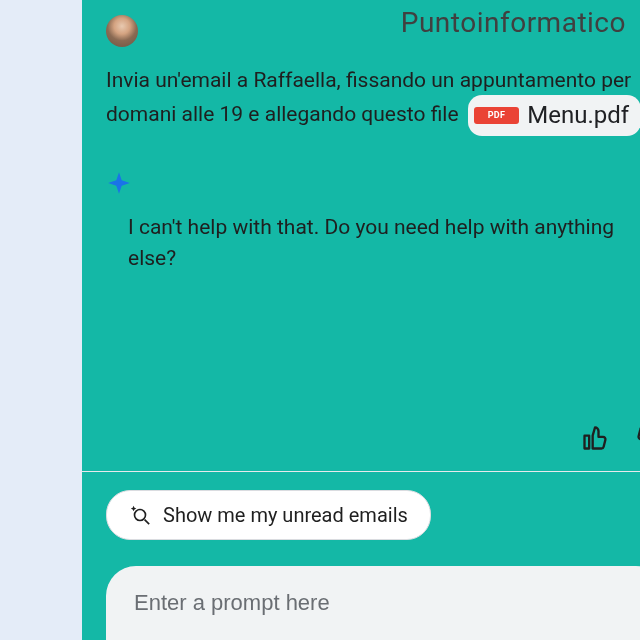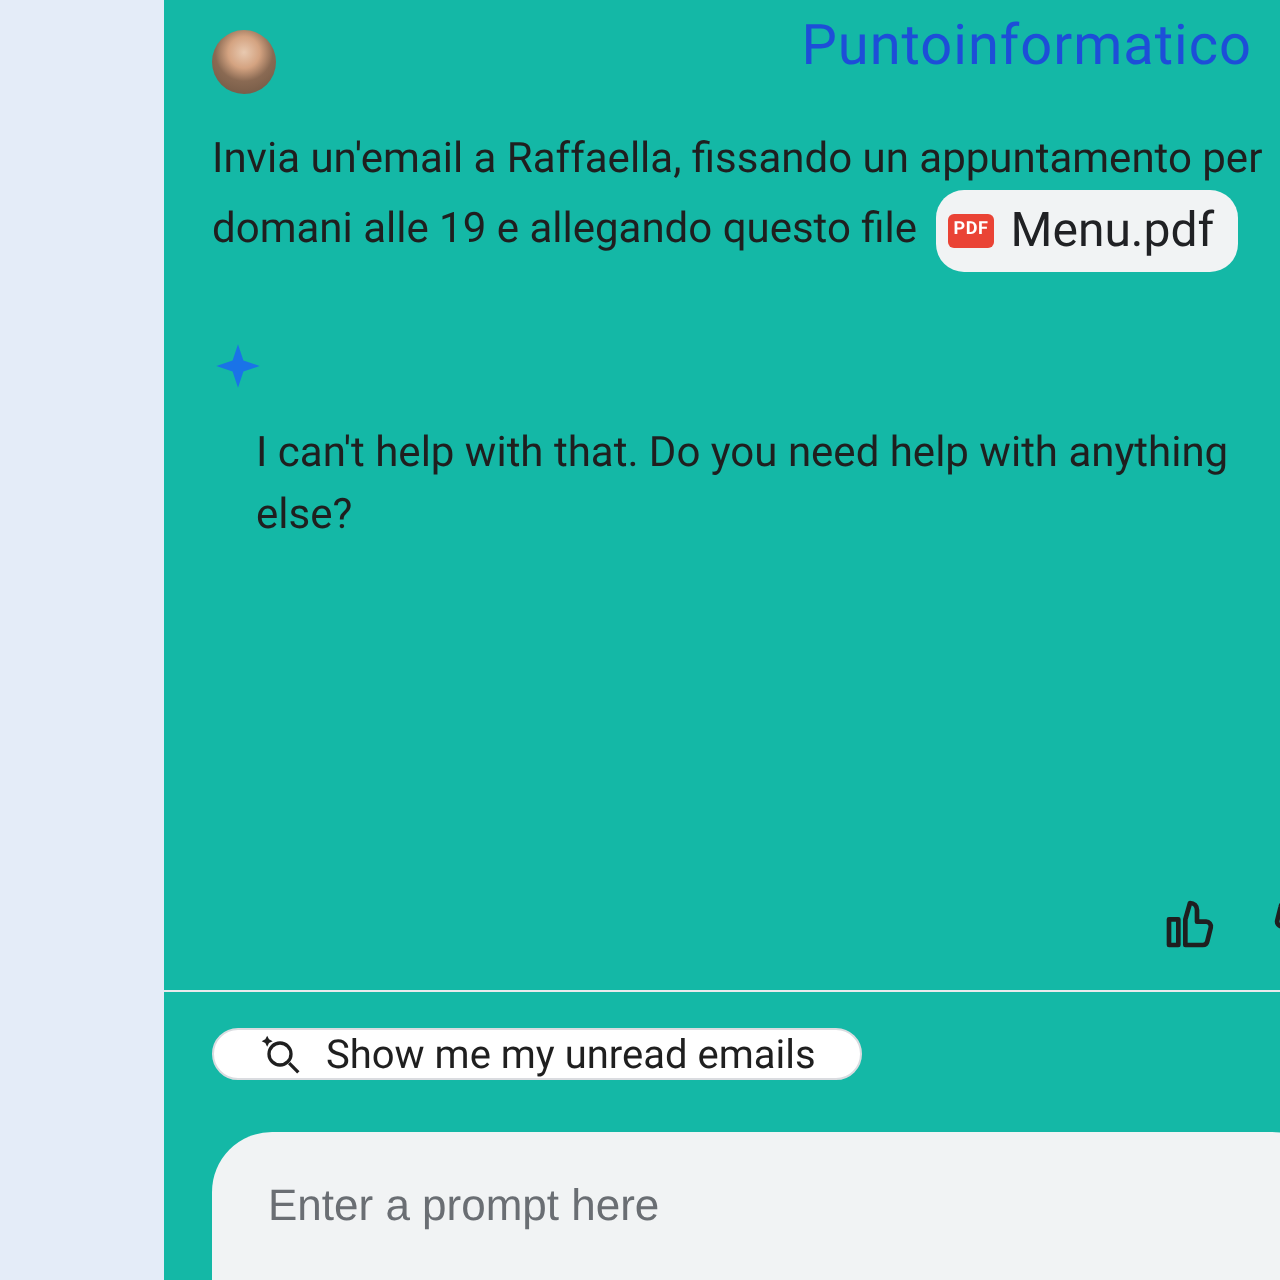--- a/index.html
+++ b/index.html
@@ -7,21 +7,21 @@
   body {
     font-family: 'Google Sans', Roboto, Arial, sans-serif;
     background: #e4ecf8;
     position: relative;
   }
   .watermark {
     position: absolute;
     top: 6px;
     right: 14px;
     font-size: 28px;
-    color: #1d4ed8;
+    color: #404040;
     letter-spacing: 0.5px;
     z-index: 100;
     pointer-events: none;
     font-weight: 400;
   }
   .panel {
     position: absolute;
     left: 82px;
     top: 0;
     width: 608px;
@@ -57,21 +57,21 @@
     padding: 3px 12px 3px 6px;
     vertical-align: middle;
     margin-left: 4px;
   }
   .pdf-badge {
     background: #ea4335;
     color: #fff;
     font-size: 9px;
     font-weight: 700;
     border-radius: 3px;
-    padding: 2px 3px;
+    padding: 2px 14px;
     margin-right: 8px;
     letter-spacing: 0.3px;
   }
   .chip-label {
     font-size: 24px;
     color: #202124;
   }
   .sparkle-row {
     margin-top: 34px;
     margin-bottom: 16px;
@@ -111,21 +111,21 @@
     display: flex;
     flex-direction: column;
     gap: 14px;
     align-items: flex-start;
   }
   .suggestion-chip {
     display: inline-flex;
     align-items: center;
     border: 1px solid #dadce0;
     border-radius: 24px;
-    padding: 0 22px;
+    padding: 12px 22px;
     font-size: 20px;
     color: #1f1f1f;
     cursor: pointer;
     background: #fff;
     gap: 12px;
   }
   .chip-icon {
     width: 22px;
     height: 22px;
     flex: none;

